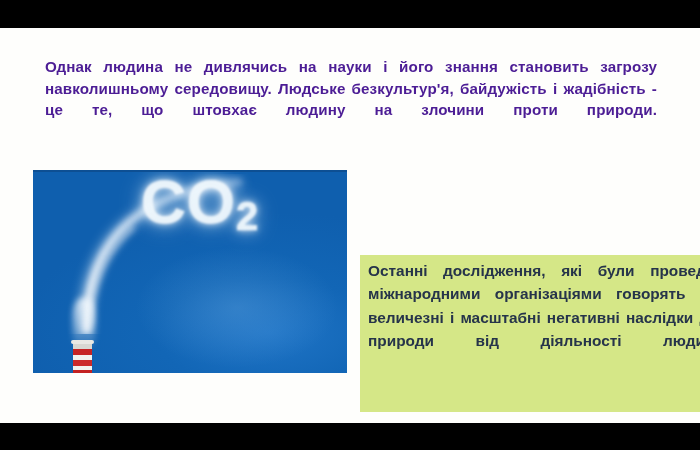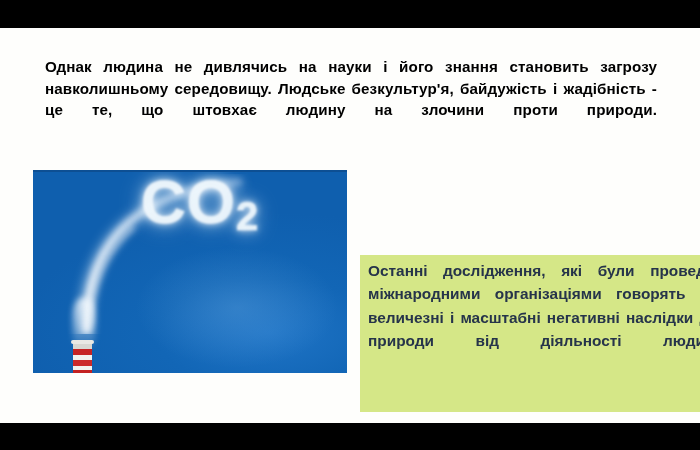--- a/index.html
+++ b/index.html
@@ -48,21 +48,21 @@
     background: #fefefc;
     overflow: hidden;
   }
 
   
   .intro-text {
     position: absolute;
     left: 45px;
     top: 28px;
     width: 612px;
-    color: #000000;
+    color: #4c1d95;
     font-size: 15.2px;
     line-height: 21.5px;
     font-weight: 700;
     text-align: justify;
     letter-spacing: 0.1px;
     -webkit-font-smoothing: antialiased;
   }
   .intro-text::after {
     content: "";
     display: inline-block;

